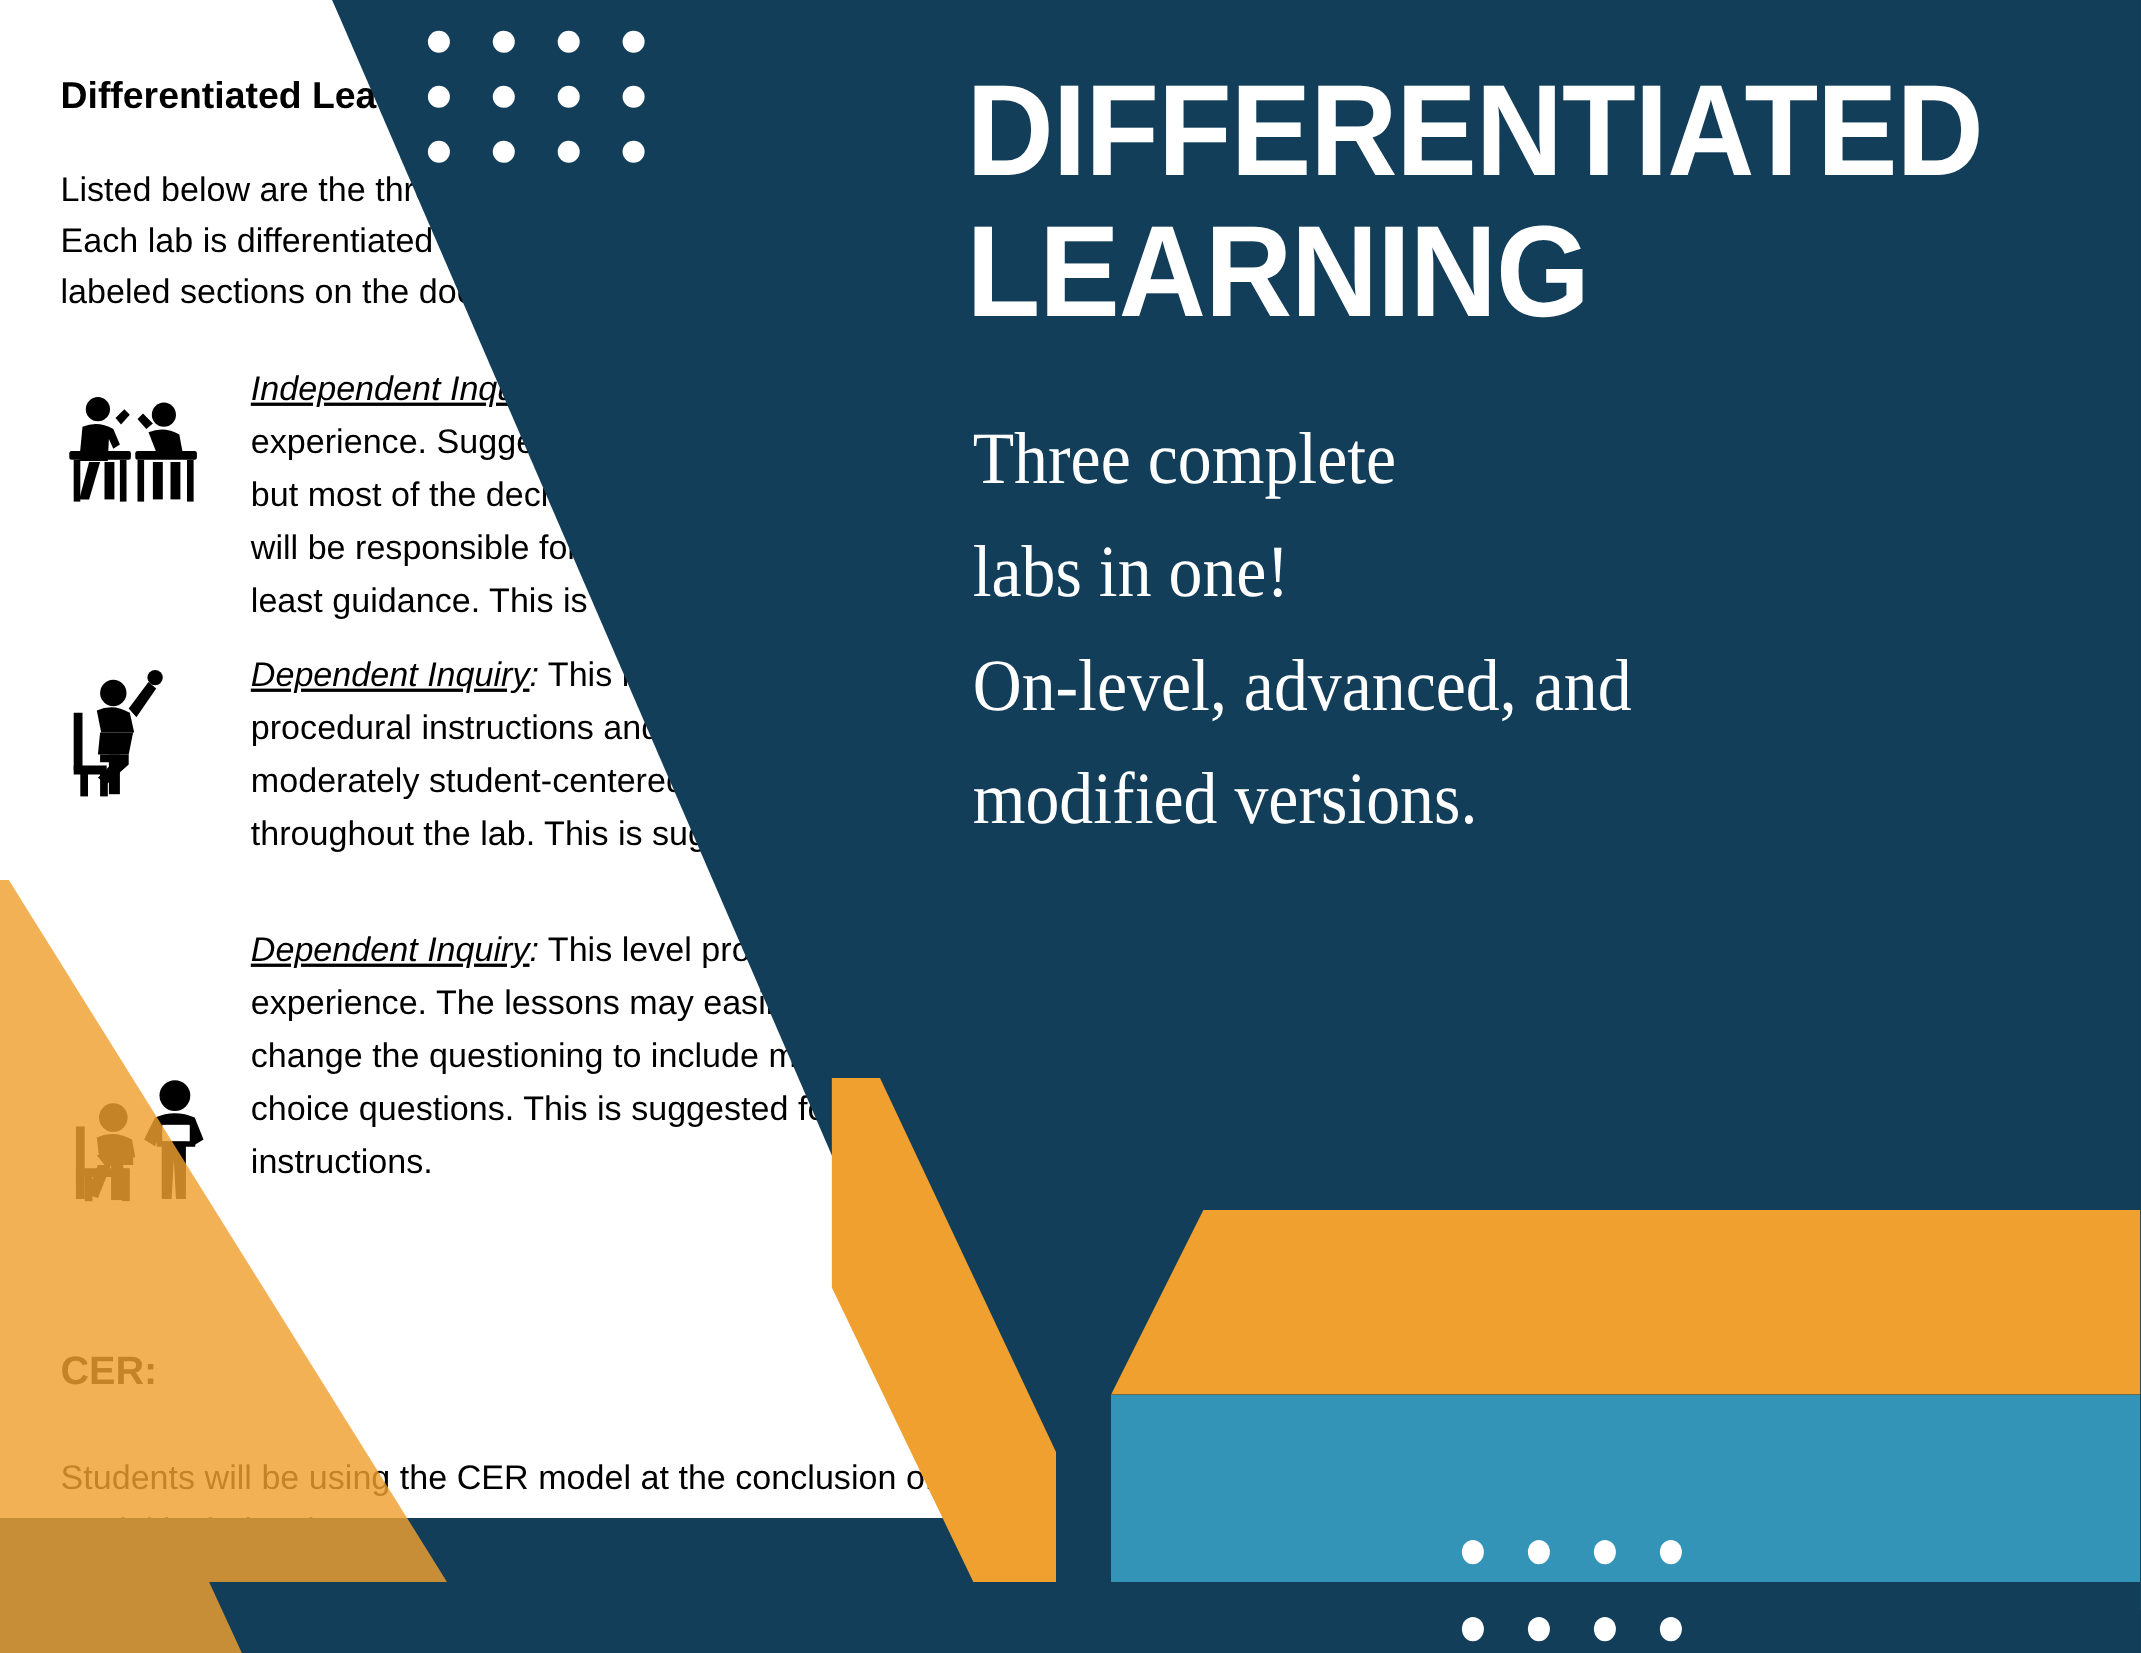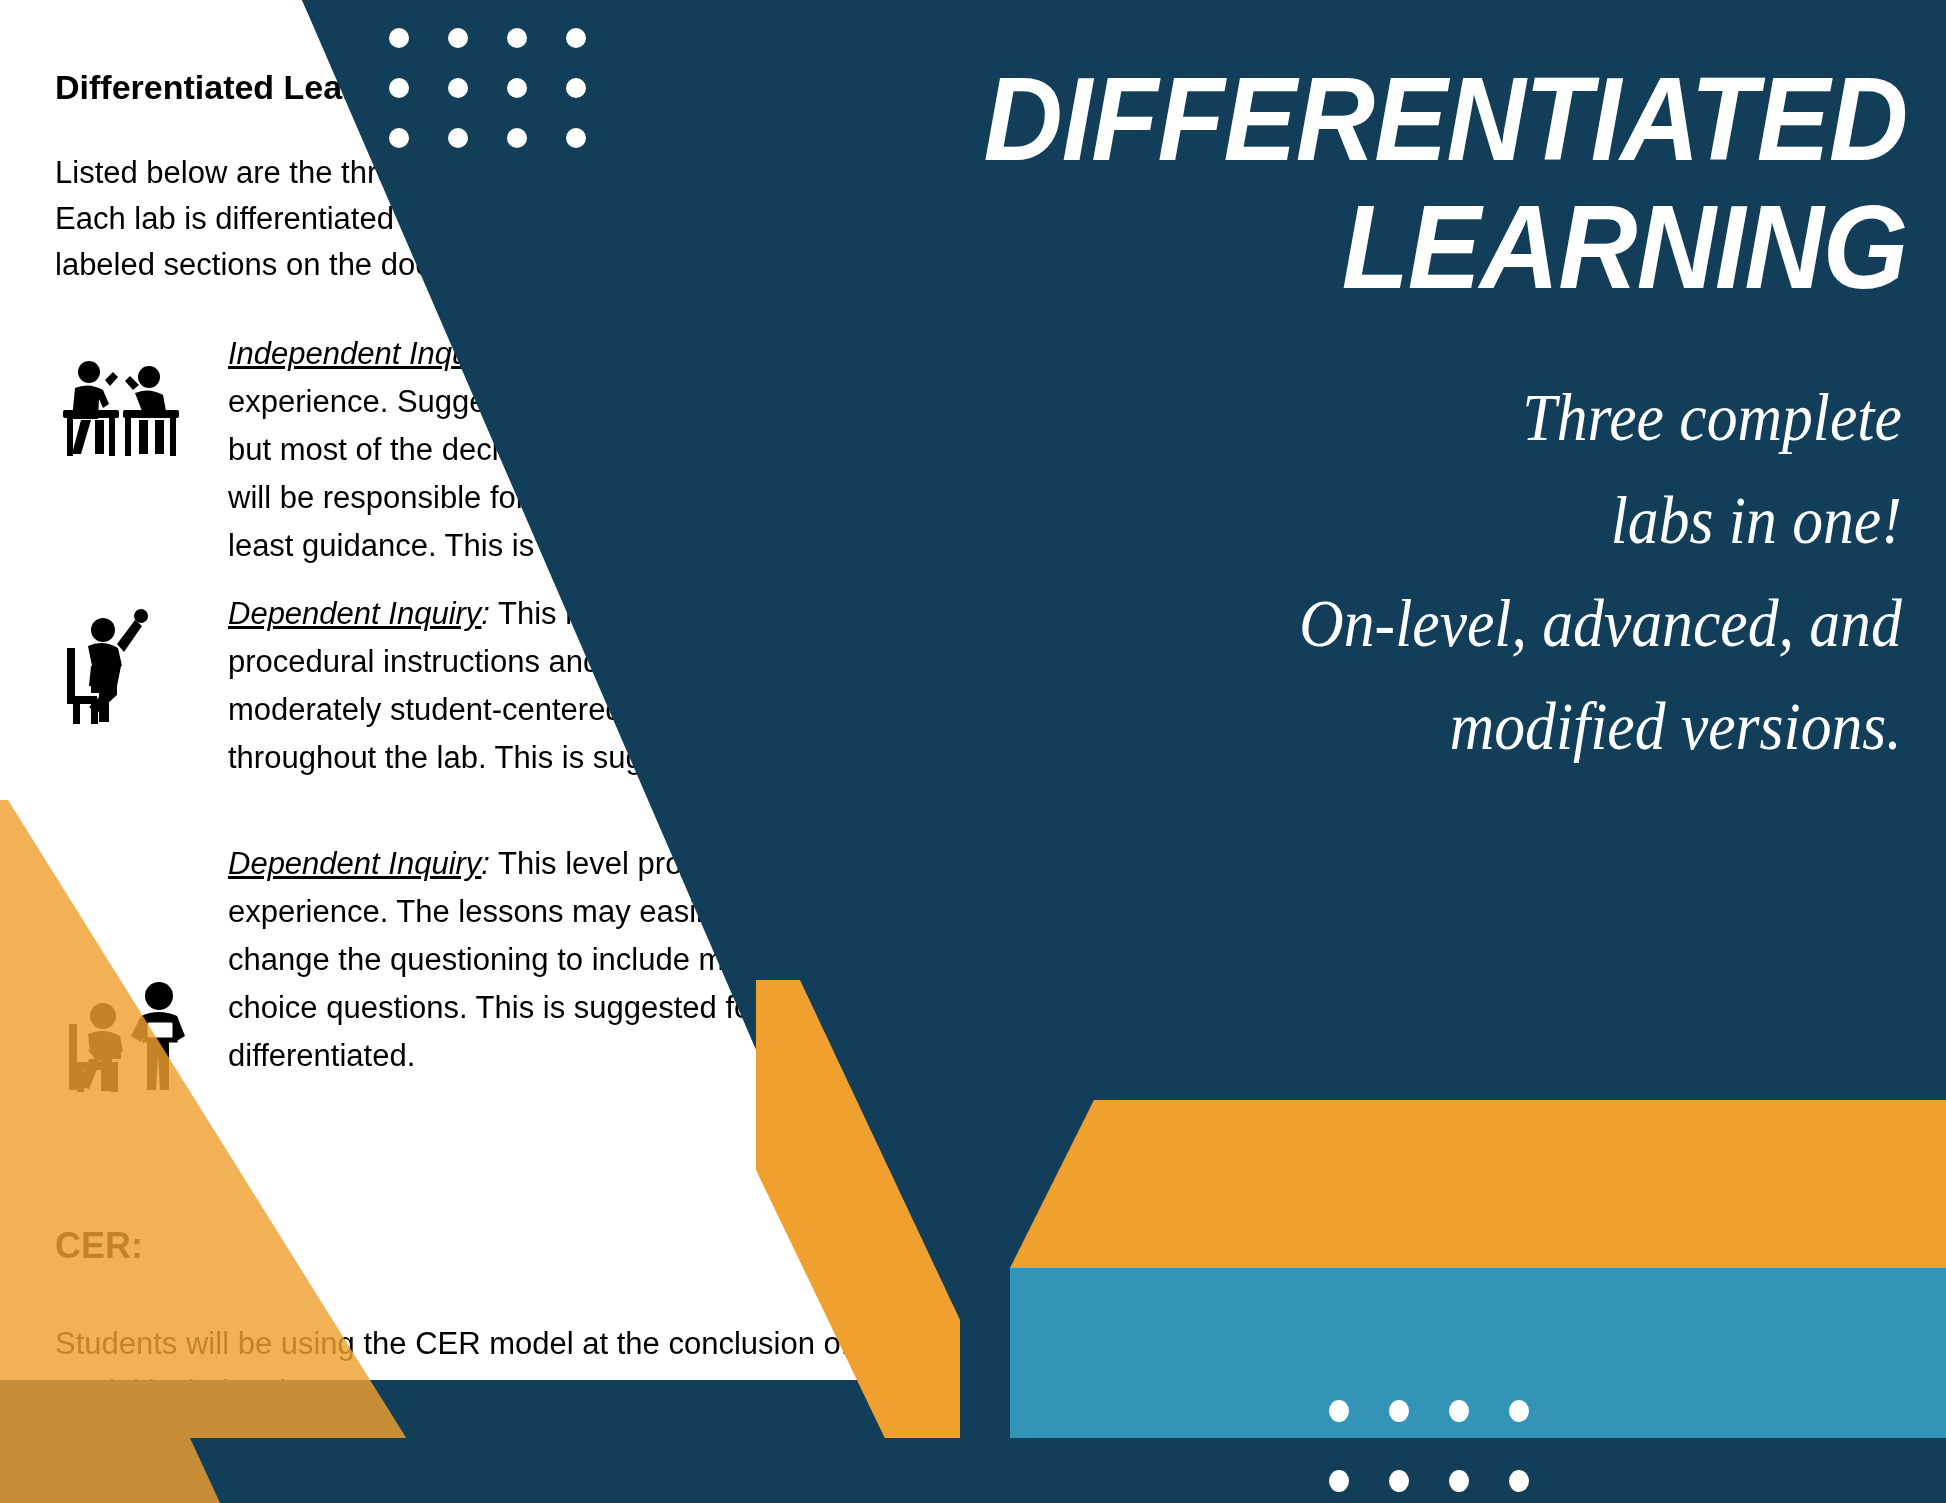--- a/index.html
+++ b/index.html
@@ -65,21 +65,21 @@
   .dots-top .dot{ width:20px; height:20px; border-radius:50%; background:#fff; }
 
   
   .dots-bot{
     position:absolute; left:1329px; top:1400px; z-index:6;
     display:grid; grid-template-columns:repeat(4,60px); grid-template-rows:repeat(2,70px);
   }
   .dots-bot .dot{ width:20px; height:22px; border-radius:50%; background:#fff; }
 
   
-  .title-block{ position:absolute; left:840px; top:60px; width:1106px; z-index:7; text-align:right;font-style:italic; }
+  .title-block{ position:absolute; left:840px; top:60px; width:1106px; z-index:7; text-align:left; }
   .big-title{
     color:#ffffff; font-weight:bold; font-size:118px; line-height:118px;
     font-family:"Liberation Sans Narrow","Liberation Sans", sans-serif;
     transform:scaleX(0.93); transform-origin:center;
     letter-spacing:-1px;
   }
   .big-title .l2{ display:block; margin-top:10px; }
 
   .subtitle{
     margin-top:60px; color:#ffffff;
@@ -216,21 +216,21 @@
               <rect x="92" y="52" width="26" height="16" rx="2" fill="#fff"></rect>
               <path d="M90 50 l30 0 0 20 -30 0 z" fill="none" stroke="#000" stroke-width="5"></path>
             </g>
           </svg>
         </div>
         <div class="doc-text" style="top:0">
           <div><span class="lead">Dependent Inquiry</span><span class="lead-colon">:</span><span> This level provides the most guided</span></div>
           <div>experience. The lessons may easily be adapted to</div>
           <div>change the questioning to include more multiple</div>
           <div>choice questions. This is suggested for students with</div>
-          <div>differentiated.</div>
+          <div>instructions.</div>
         </div>
       </div>
 
       <div class="cer-h">CER:</div>
       <div class="cer-body">
         <div>Students will be using the CER model at the conclusion of each lab. This</div>
         <div>model includes three parts.</div>
       </div>
 
     </div>

